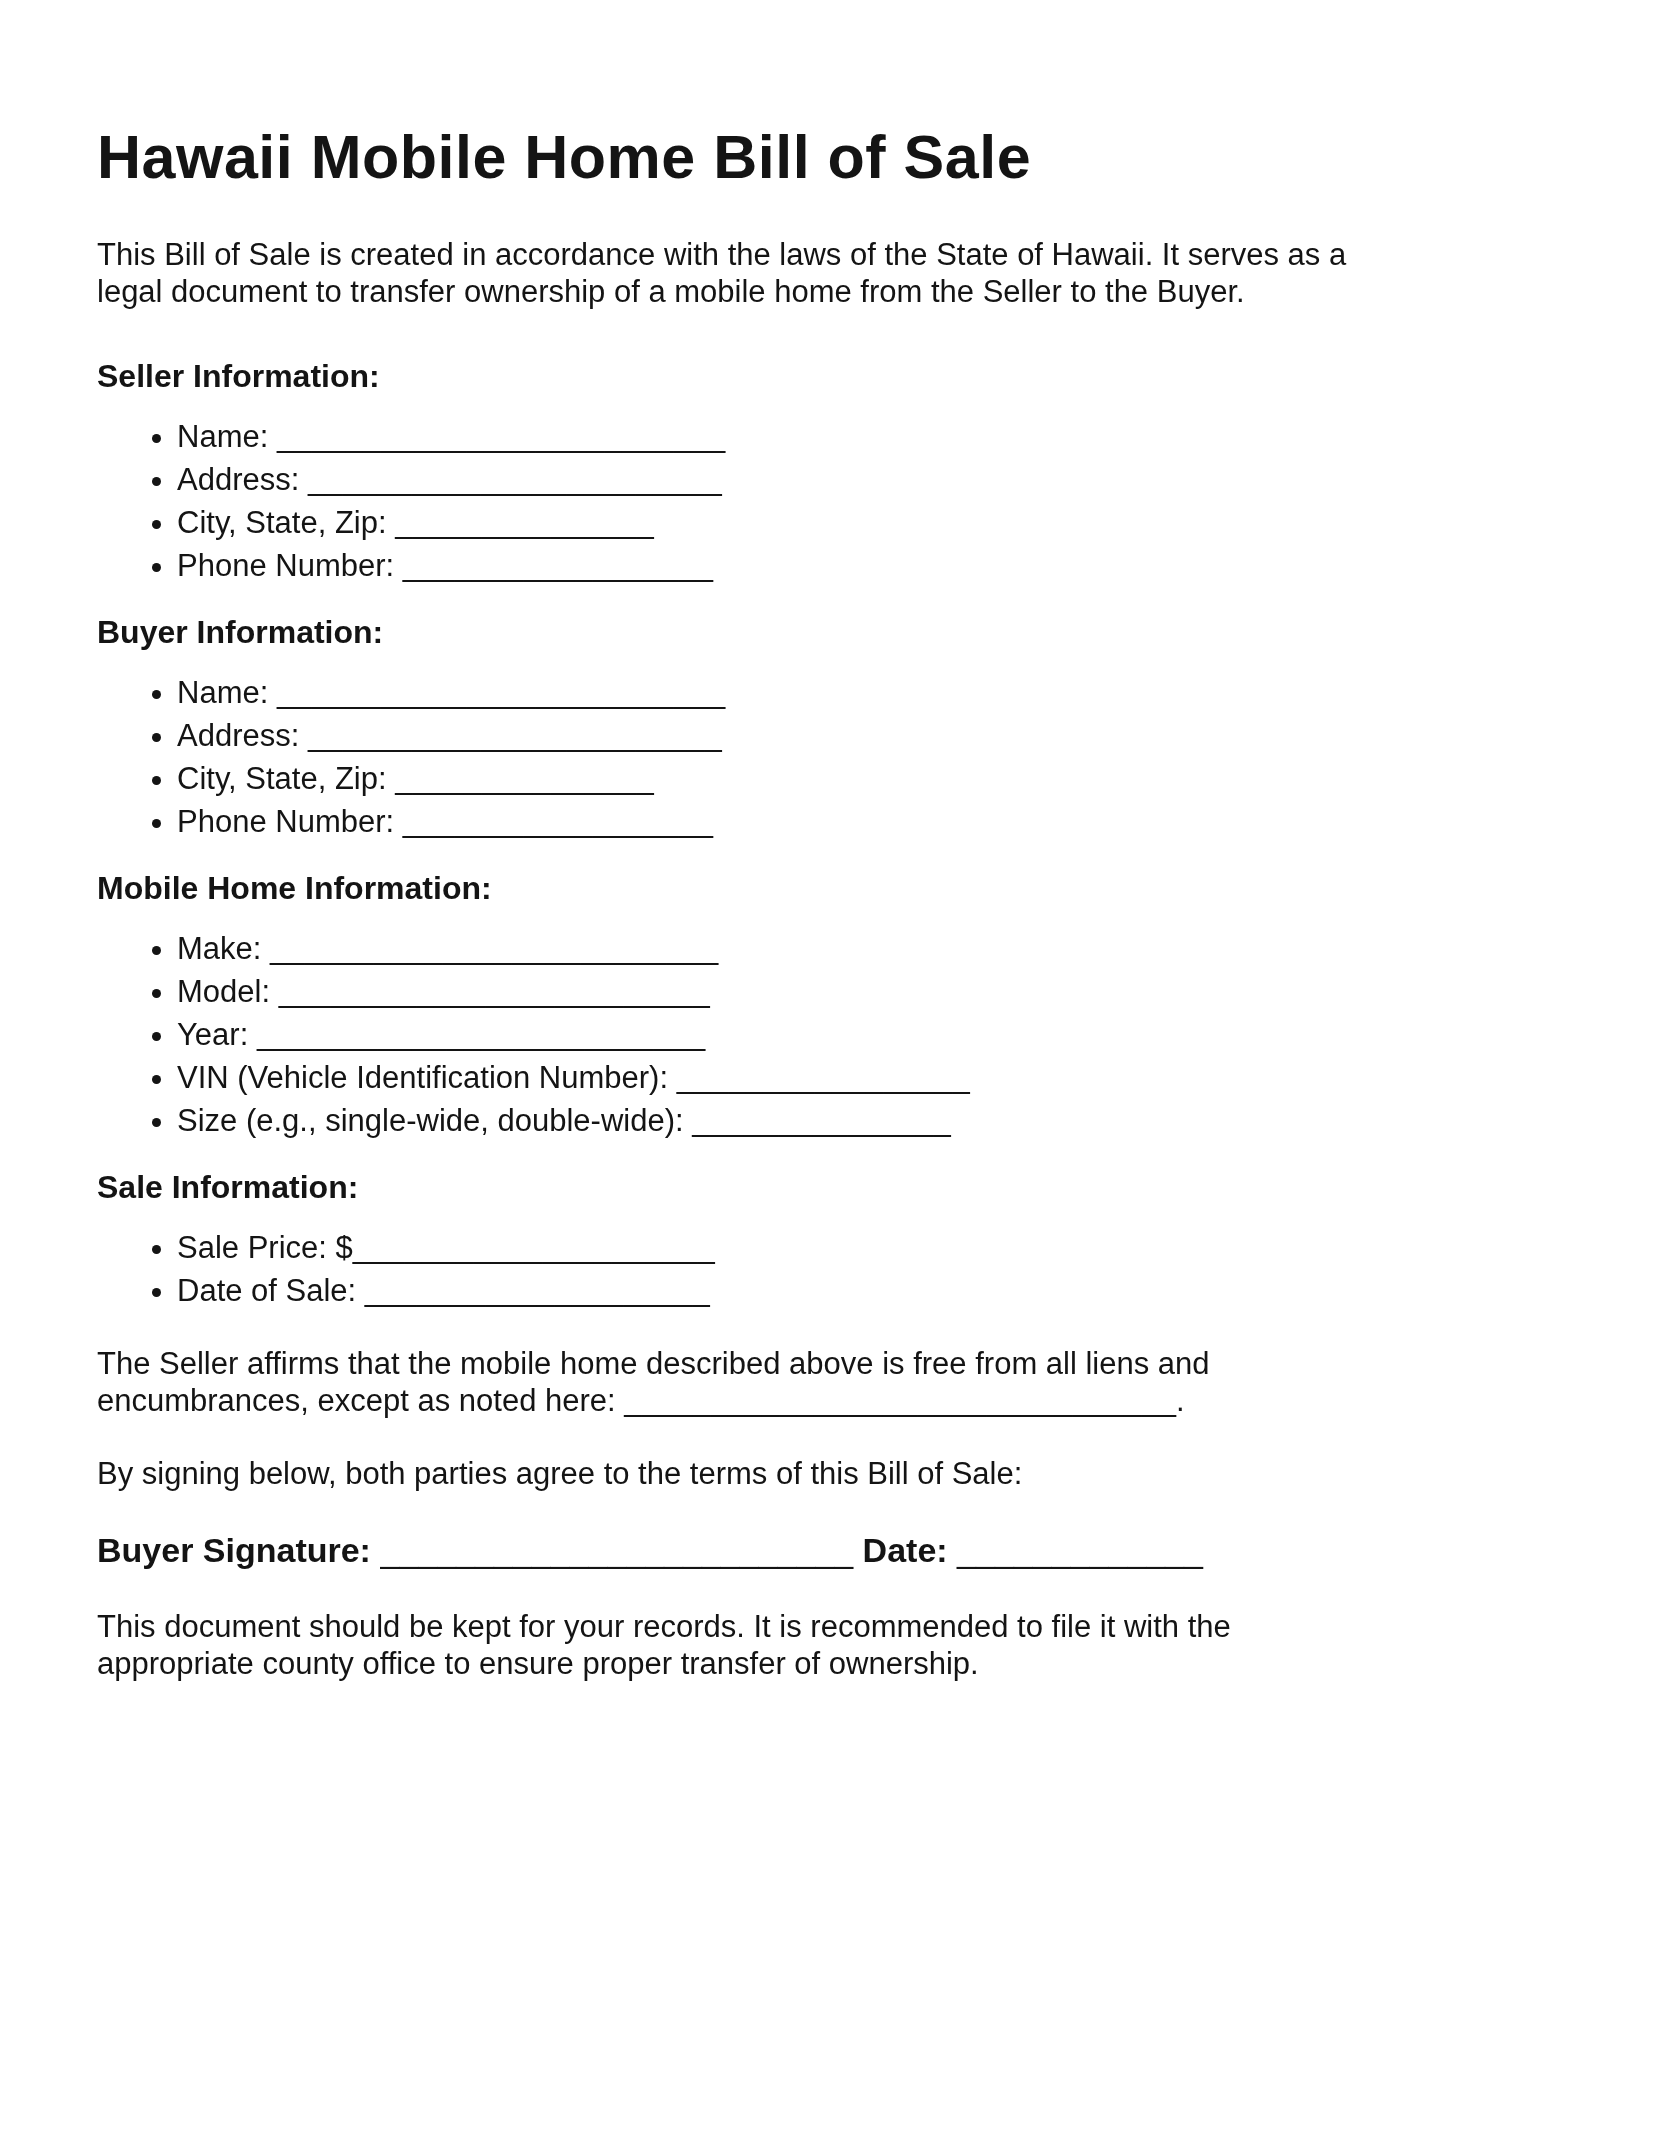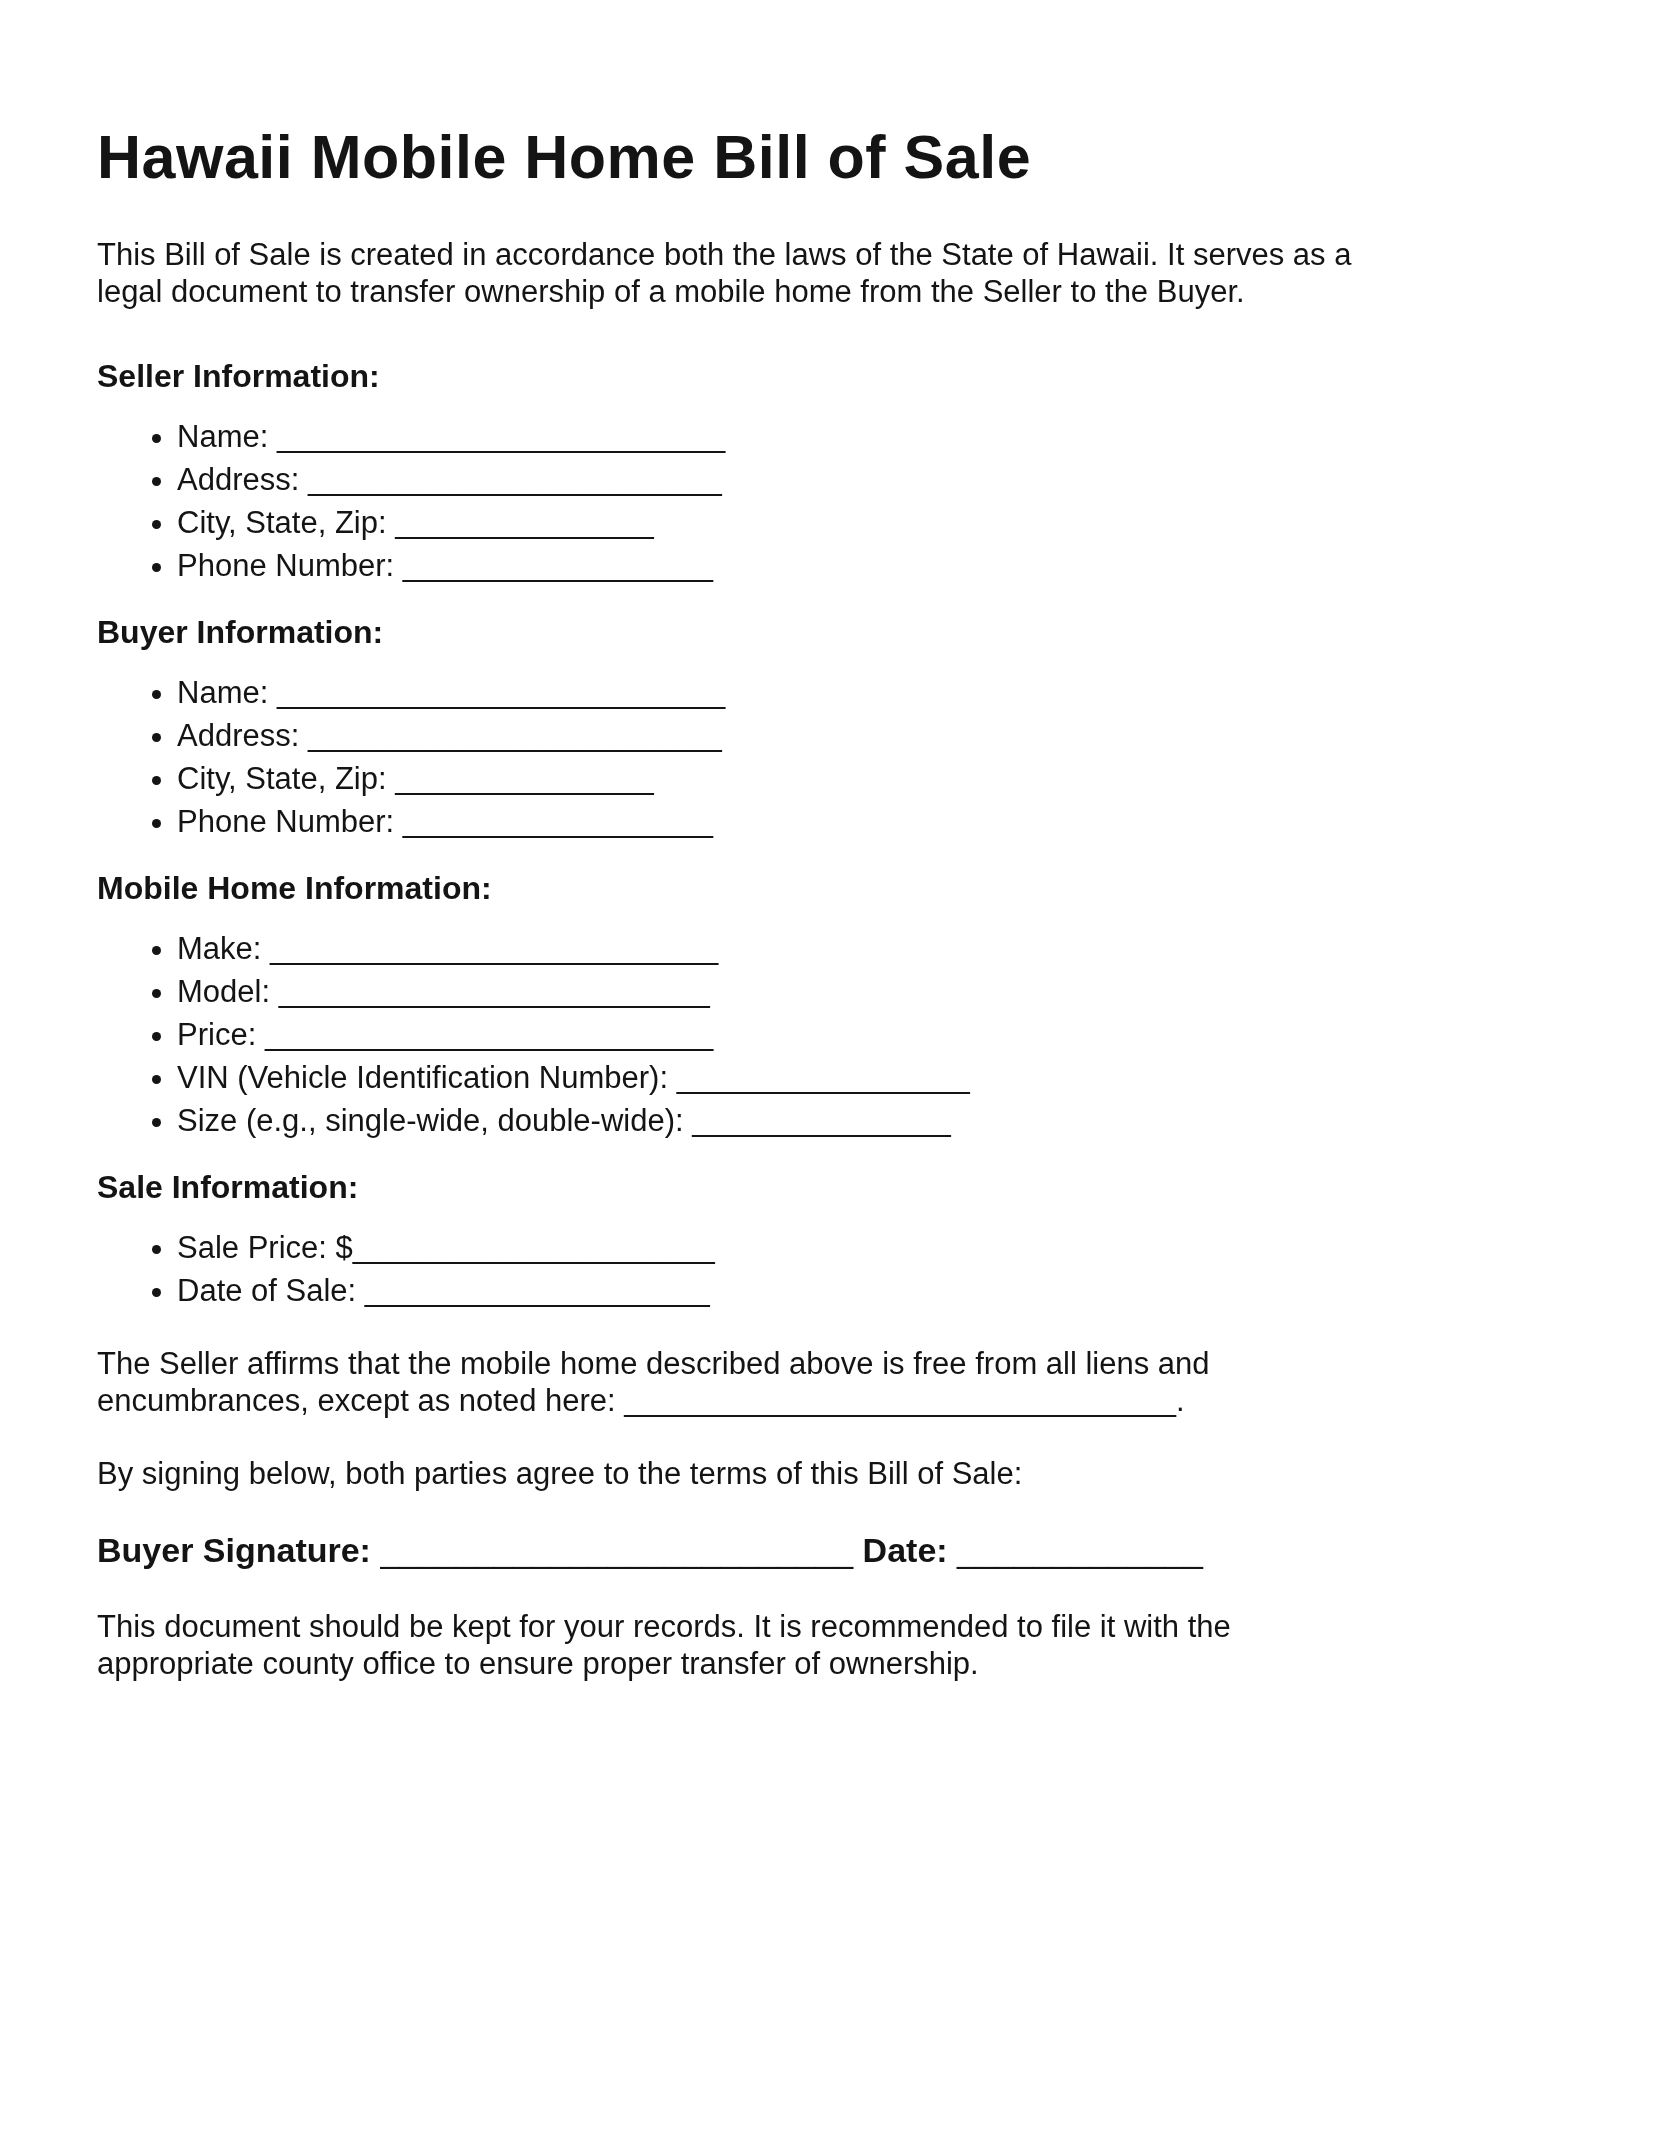--- a/index.html
+++ b/index.html
@@ -62,21 +62,21 @@
     white-space: nowrap;
   }
 </style>
 </head>
 <body>
 
 <div class="page">
 
   <h1 class="doc-title">Hawaii Mobile Home Bill of Sale</h1>
 
-  <p class="para"><span>This Bill of Sale is created in accordance both the laws of the State of Hawaii. It serves as a</span><br><span>legal document to transfer ownership of a mobile home from the Seller to the Buyer.</span></p>
+  <p class="para"><span>This Bill of Sale is created in accordance with the laws of the State of Hawaii. It serves as a</span><br><span>legal document to transfer ownership of a mobile home from the Seller to the Buyer.</span></p>
 
   <h2 class="sec-heading first">Seller Information:</h2>
   <ul class="field-list">
     <li>
       <span>Name:</span>
       <span class="blank">__________________________</span>
     </li>
     <li>
       <span>Address:</span>
       <span class="blank">________________________</span>
@@ -115,21 +115,21 @@
   <ul class="field-list">
     <li>
       <span>Make:</span>
       <span class="blank">__________________________</span>
     </li>
     <li>
       <span>Model:</span>
       <span class="blank">_________________________</span>
     </li>
     <li>
-      <span>Price:</span>
+      <span>Year:</span>
       <span class="blank">__________________________</span>
     </li>
     <li>
       <span>VIN (Vehicle Identification Number):</span>
       <span class="blank">_________________</span>
       <span class="watermark">edu-law.org</span>
     </li>
     <li>
       <span>Size (e.g., single-wide, double-wide):</span>
       <span class="blank">_______________</span>

